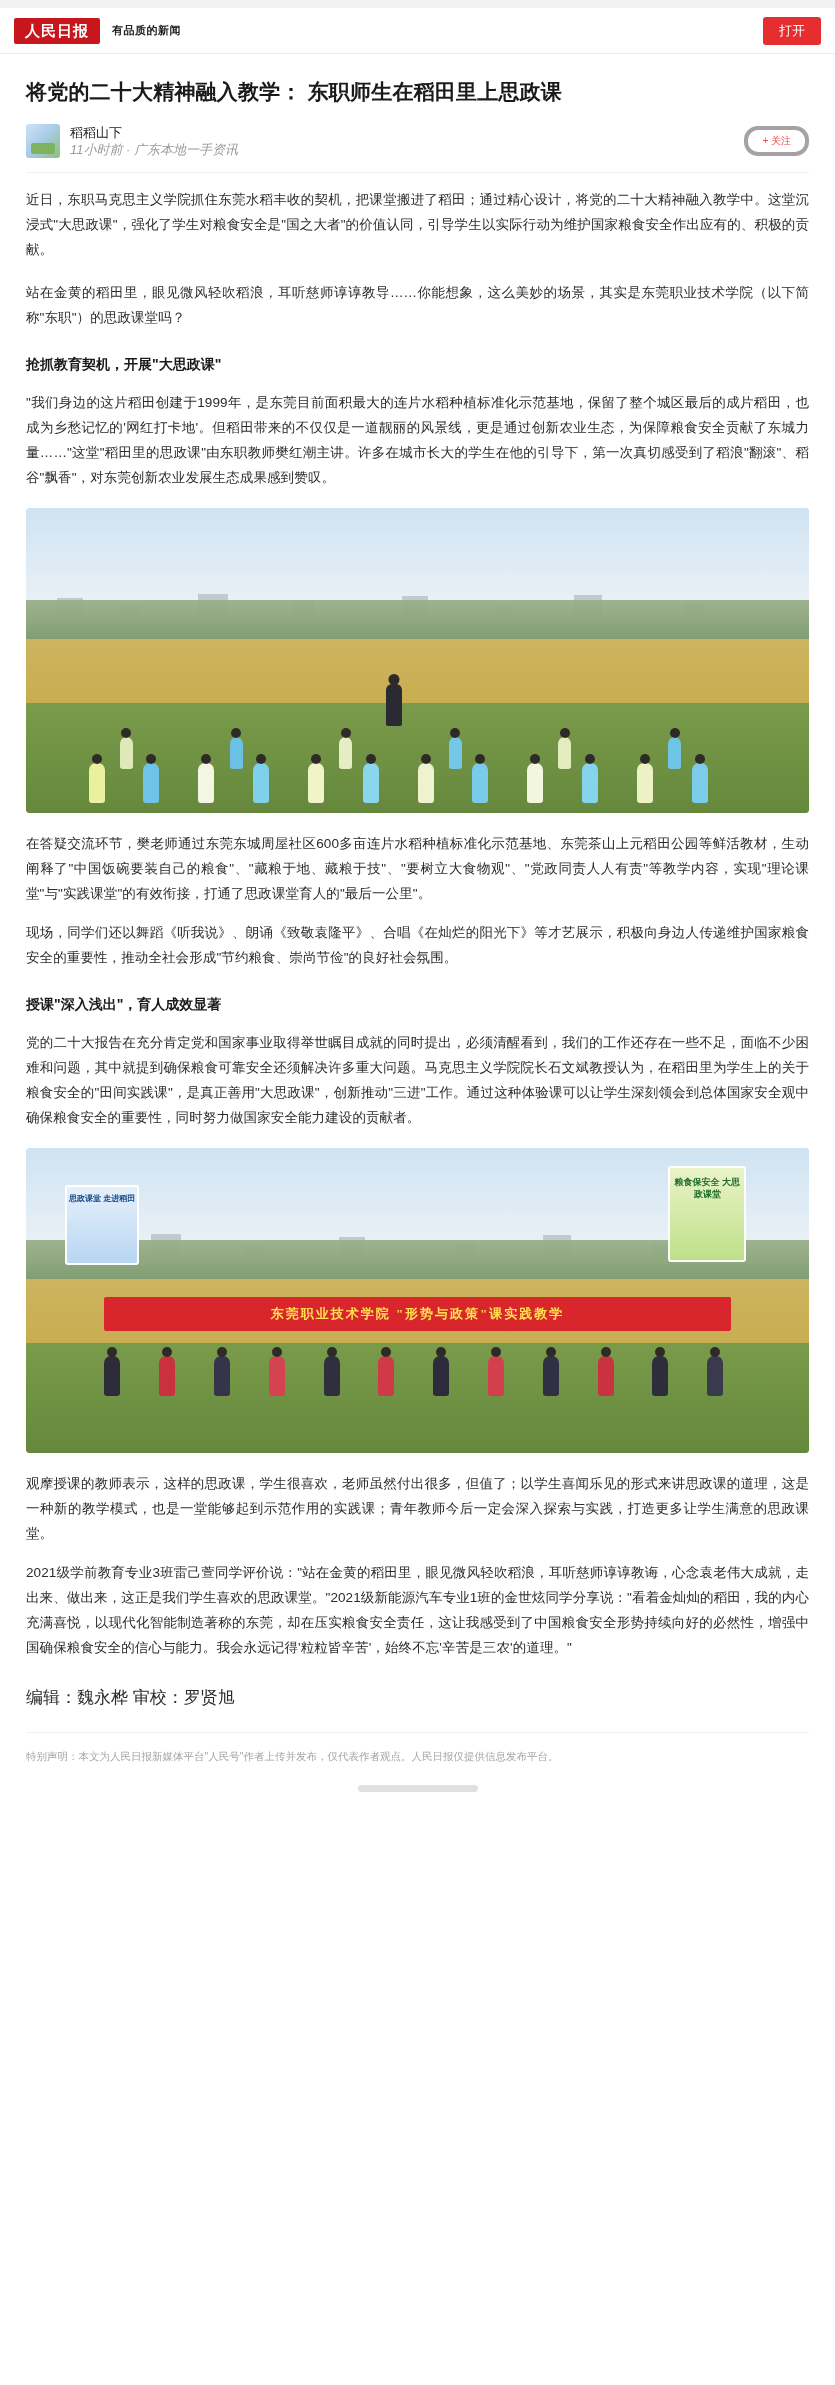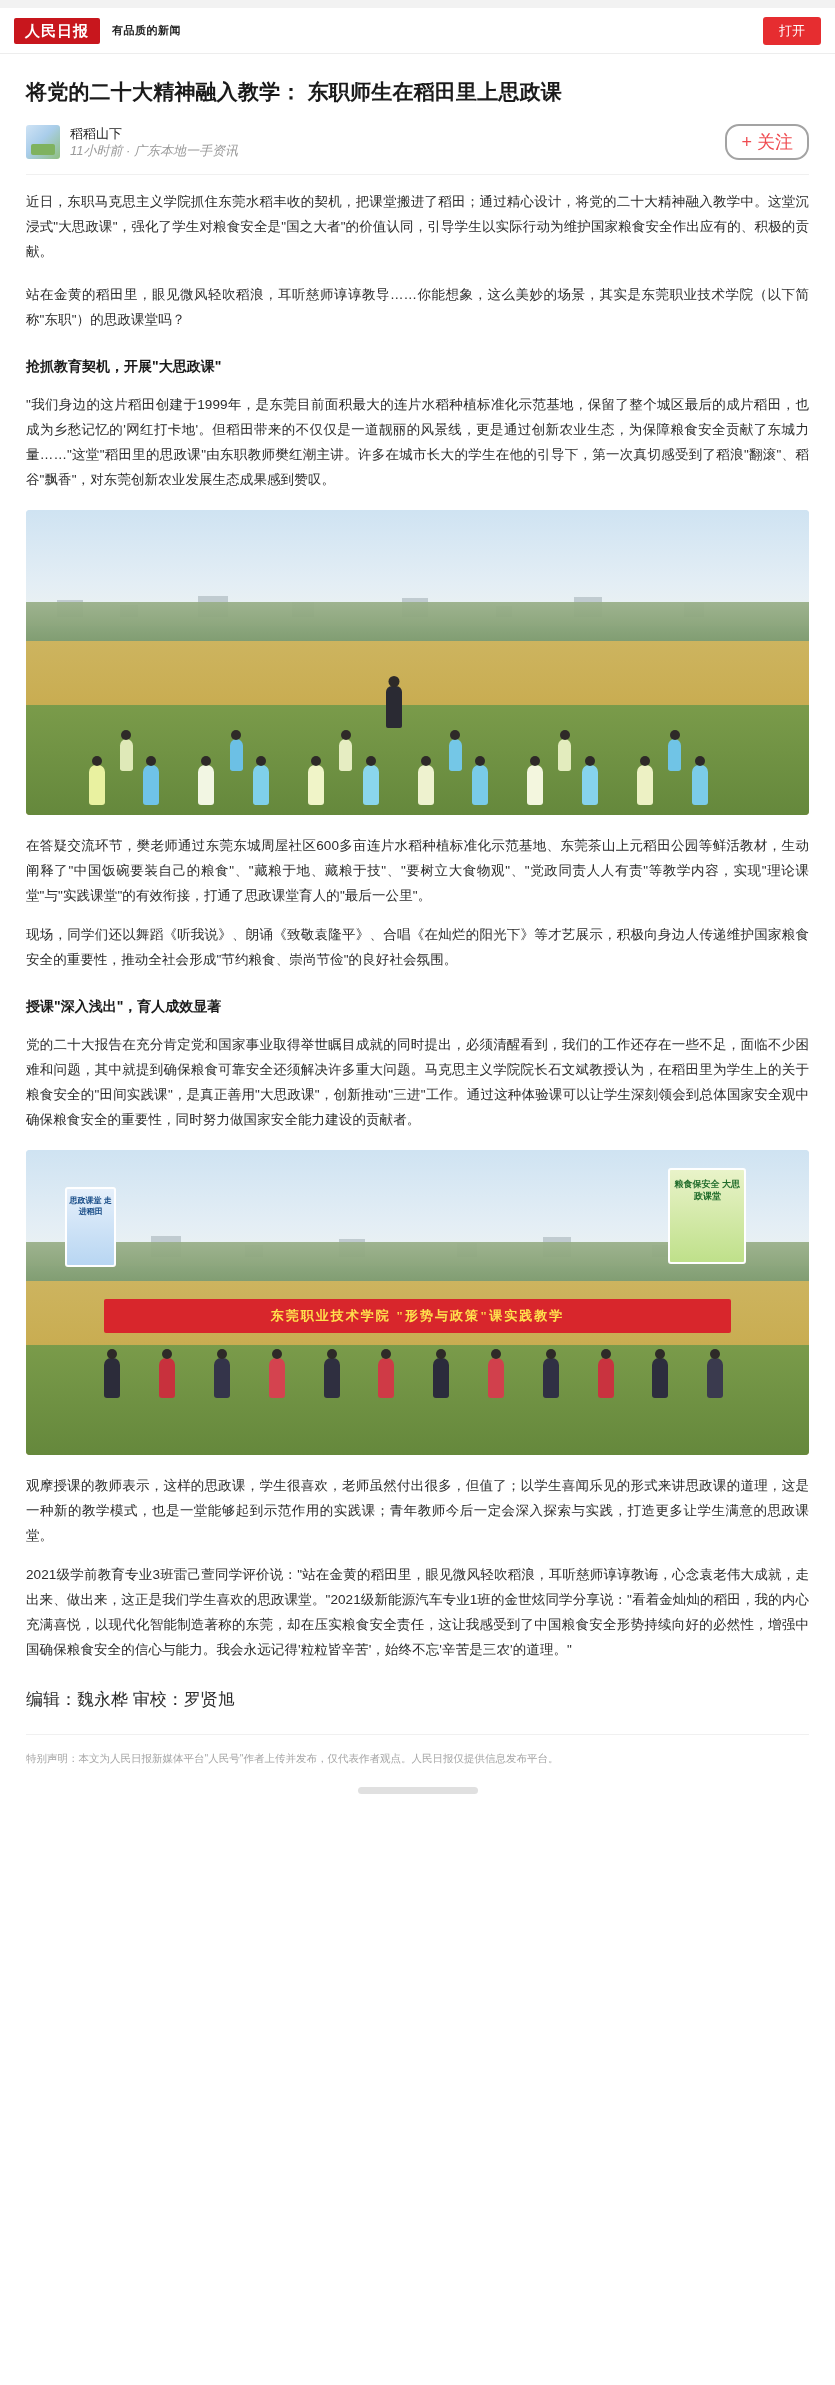--- a/index.html
+++ b/index.html
@@ -105,24 +105,24 @@
     line-height: 18px;
   }
   .byline-meta {
     font-size: 13px;
     color: #9a9a9a;
     line-height: 16px;
     font-style: italic;
   }
   .follow-btn {
     margin-left: auto;
-    border: 2px solid #a3a3a3;
+    border: 4px solid #a3a3a3;
     color: #ef4b50;
     background: #fff;
-    font-size: 18px;
+    font-size: 10px;
     border-radius: 14px;
     padding: 4px 14px;
     cursor: pointer;
   }
 
   p.para {
     font-size: 13.5px;
     line-height: 25px;
     color: #2b2b2b;
     margin: 14px 0;
@@ -236,21 +236,21 @@
     color: #1f6b2a;
     text-align: center;
     padding-top: 8px;
     line-height: 12px;
     font-weight: bold;
   }
   .poster2 {
     position: absolute;
     left: 5%;
     top: 12%;
-    width: 51px;
+    width: 74px;
     height: 80px;
     background: linear-gradient(#e6f0fb, #b8d6f2);
     border: 2px solid #fff;
     border-radius: 3px;
     font-size: 8px;
     color: #174b86;
     text-align: center;
     padding-top: 6px;
     line-height: 11px;
     font-weight: bold;

